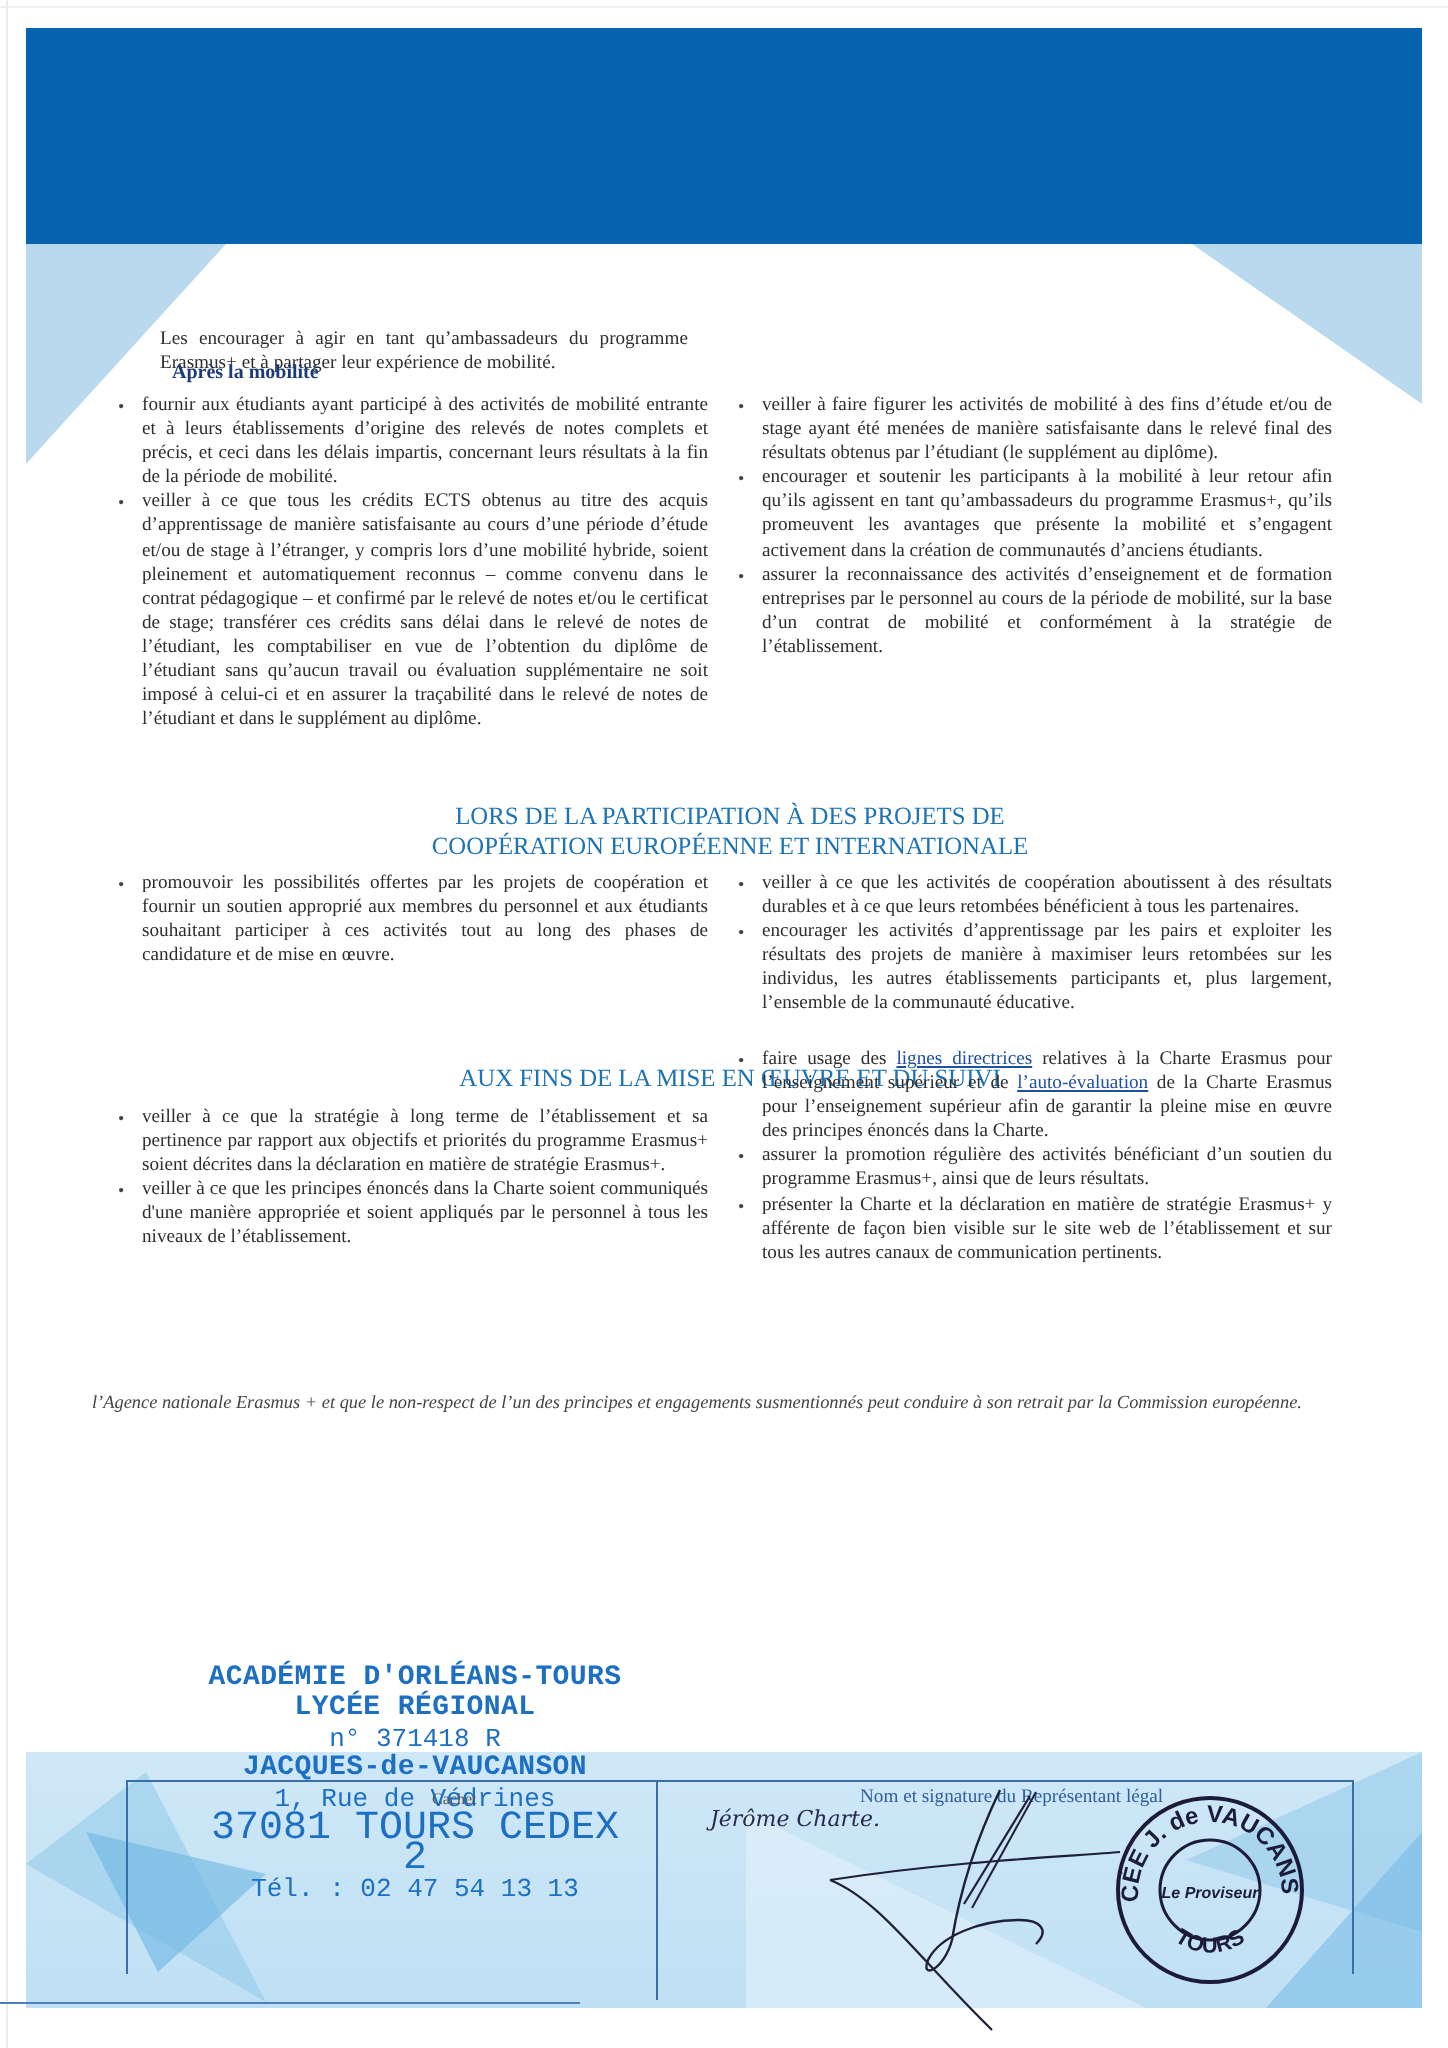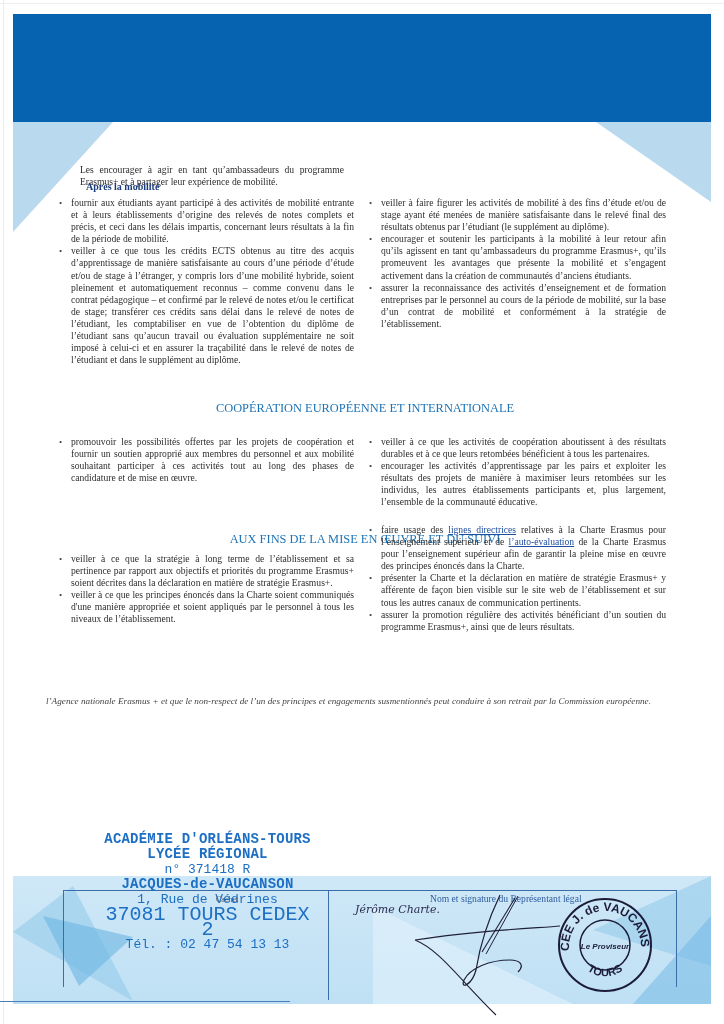--- a/index.html
+++ b/index.html
@@ -134,48 +134,49 @@
 </div>
 <div class="txt col-r sec1-r">
   <ul class="blist">
     <li>veiller à faire figurer les activités de mobilité à des fins d’étude et/ou de stage ayant été menées de manière satisfaisante dans le relevé final des résultats obtenus par l’étudiant (le supplément au diplôme).</li>
     <li>encourager et soutenir les participants à la mobilité à leur retour afin qu’ils agissent en tant qu’ambassadeurs du programme Erasmus+, qu’ils promeuvent les avantages que présente la mobilité et s’engagent activement dans la création de communautés d’anciens étudiants.</li>
     <li>assurer la reconnaissance des activités d’enseignement et de formation entreprises par le personnel au cours de la période de mobilité, sur la base d’un contrat de mobilité et conformément à la stratégie de l’établissement.</li>
   </ul>
 </div>
 
 <div class="section-title t2">
+  <div>LORS DE LA PARTICIPATION À DES PROJETS DE</div>
   <div>COOPÉRATION EUROPÉENNE ET INTERNATIONALE</div>
 </div>
 
 <div class="txt col-l sec2-l">
   <ul class="blist">
-    <li>promouvoir les possibilités offertes par les projets de coopération et fournir un soutien approprié aux membres du personnel et aux mobilité souhaitant participer à ces activités tout au long des phases de candidature et de mise en œuvre.</li>
+    <li>promouvoir les possibilités offertes par les projets de coopération et fournir un soutien approprié aux membres du personnel et aux étudiants souhaitant participer à ces activités tout au long des phases de candidature et de mise en œuvre.</li>
   </ul>
 </div>
 <div class="txt col-r sec2-r">
   <ul class="blist">
     <li>veiller à ce que les activités de coopération aboutissent à des résultats durables et à ce que leurs retombées bénéficient à tous les partenaires.</li>
     <li>encourager les activités d’apprentissage par les pairs et exploiter les résultats des projets de manière à maximiser leurs retombées sur les individus, les autres établissements participants et, plus largement, l’ensemble de la communauté éducative.</li>
   </ul>
 </div>
 
 <div class="section-title t3">AUX FINS DE LA MISE EN ŒUVRE ET DU SUIVI</div>
 
 <div class="txt col-l sec3-l">
   <ul class="blist">
     <li>veiller à ce que la stratégie à long terme de l’établissement et sa pertinence par rapport aux objectifs et priorités du programme Erasmus+ soient décrites dans la déclaration en matière de stratégie Erasmus+.</li>
     <li>veiller à ce que les principes énoncés dans la Charte soient communiqués d'une manière appropriée et soient appliqués par le personnel à tous les niveaux de l’établissement.</li>
   </ul>
 </div>
 <div class="txt col-r sec3-r">
   <ul class="blist">
     <li><span>faire usage des </span><a class="doclink">lignes directrices</a><span> relatives à la Charte Erasmus pour l’enseignement supérieur et de </span><a class="doclink">l’auto-évaluation</a><span> de la Charte Erasmus pour l’enseignement supérieur afin de garantir la pleine mise en œuvre des principes énoncés dans la Charte.</span></li>
+    <li>assurer la promotion régulière des activités bénéficiant d’un soutien du programme Erasmus+, ainsi que de leurs résultats.</li>
     <li>présenter la Charte et la déclaration en matière de stratégie Erasmus+ y afférente de façon bien visible sur le site web de l’établissement et sur tous les autres canaux de communication pertinents.</li>
-    <li>assurer la promotion régulière des activités bénéficiant d’un soutien du programme Erasmus+, ainsi que de leurs résultats.</li>
   </ul>
 </div>
 
 <div class="footnote">l’Agence nationale Erasmus + et que le non-respect de l’un des principes et engagements susmentionnés peut conduire à son retrait par la Commission européenne.</div>
 
 <div class="footer">
   <div class="facet f1"></div>
   <div class="facet f2"></div>
   <div class="facet f5"></div>
   <div class="facet f3"></div>

